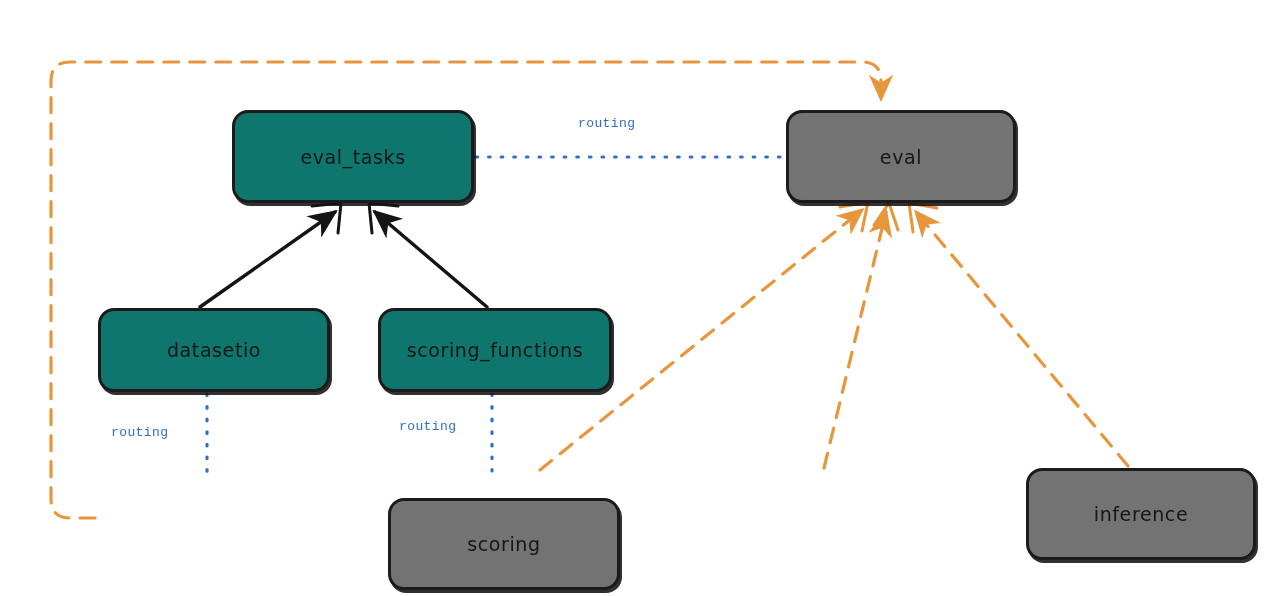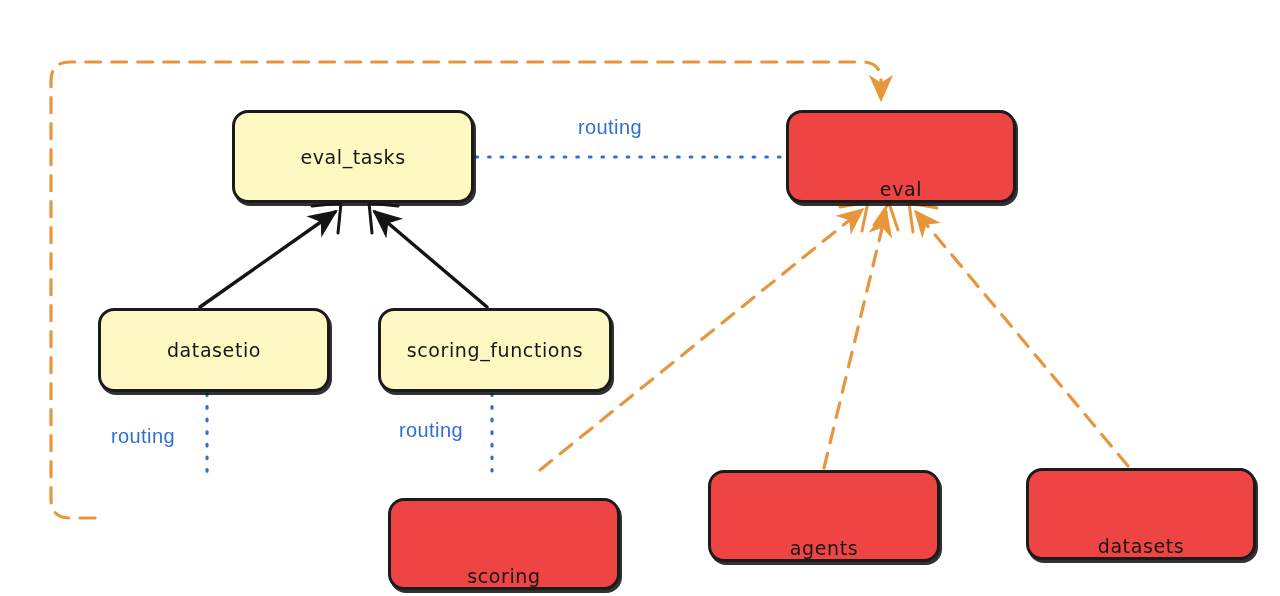--- a/index.html
+++ b/index.html
@@ -38,27 +38,27 @@
     box-shadow: 2px 3px 0 0 rgba(20,20,20,0.88);
   }
   .node .node-label {
     font-family: "DejaVu Sans", sans-serif;
     font-size: 19px;
     letter-spacing: 0.6px;
     color: #161616;
     white-space: nowrap;
     pointer-events: none;
   }
-  .node.blue  { background: #fef9c3; }
-  .node.green { background: #ef4444; align-items: flex-end; }
+  .node.blue  { background: #0f766e; }
+  .node.green { background: #737373; }
 
   .edge-label {
     position: absolute;
-    font-family: Liberation Sans, sans-serif;
-    font-size: 20px;
+    font-family: Liberation Mono, monospace;
+    font-size: 13px;
     color: #2f6fd0;
     letter-spacing: 0.4px;
     white-space: nowrap;
   }
 </style>
 </head>
 <body>
 
 <div id="diagram-canvas">
 
@@ -129,26 +129,23 @@
 
   <div class="node blue" style="left:378px; top:308px; width:234px; height:84px;text-align:right;">
     <span class="node-label">scoring_functions</span>
   </div>
 
 
   <div class="node green" style="left:388px; top:472px; width:232px; height:92px;margin-top:26px;">
     <span class="node-label">scoring</span>
   </div>
 
-  <div class="node green" style="left:708px; top:470px; width:232px; height:92px;">
-    <span class="node-label">agents</span>
-  </div>
 
   <div class="node green" style="left:1026px; top:468px; width:230px; height:92px;">
-    <span class="node-label">datasets</span>
+    <span class="node-label">inference</span>
   </div>
 
   <div class="edge-label" style="left:578px; top:116px;">routing</div>
 
   <div class="edge-label" style="left:111px; top:425px;">routing</div>
 
   <div class="edge-label" style="left:399px; top:419px;">routing</div>
 
 </div>
 

